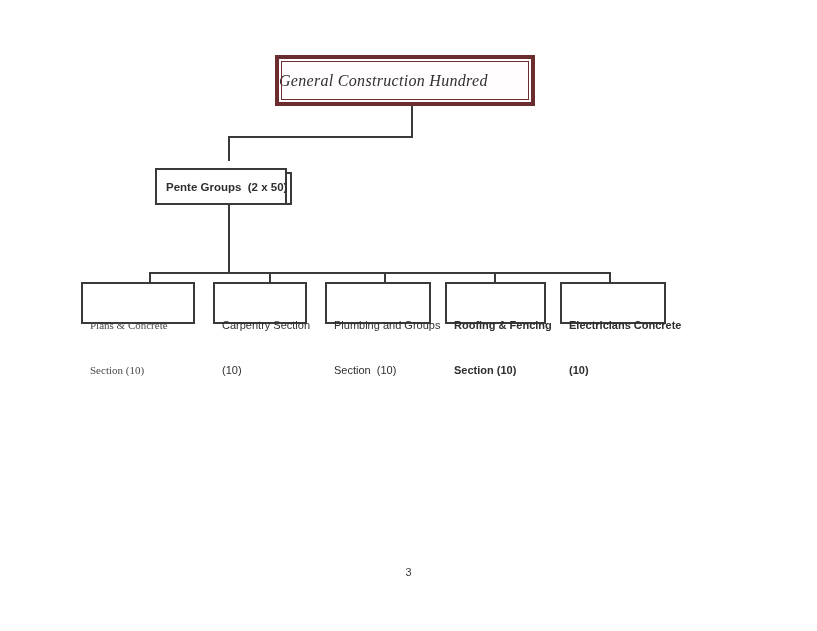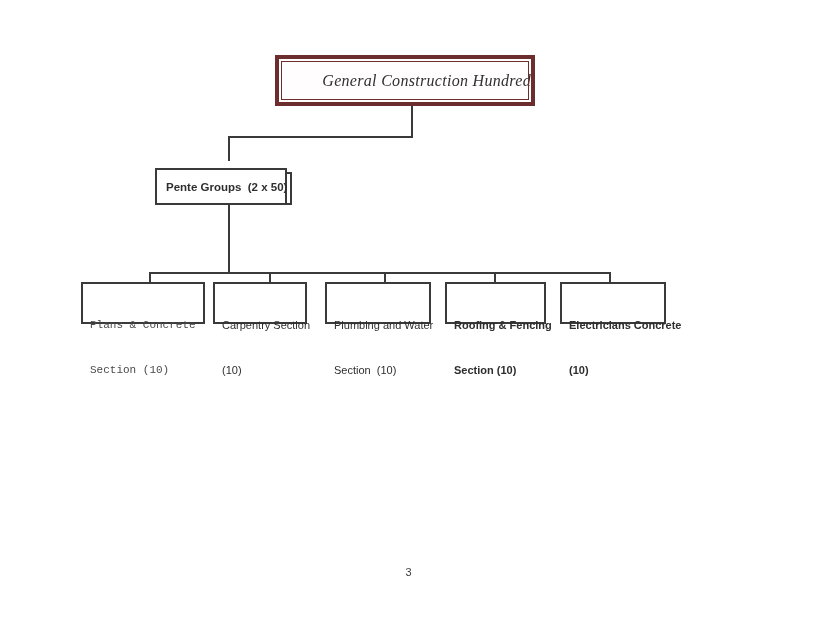--- a/index.html
+++ b/index.html
@@ -18,21 +18,21 @@
     font-family: "Liberation Sans", sans-serif;
   }
 
   
   .title-box {
     position: absolute;
     left: 275px; top: 55px;
     width: 260px; height: 51px;
     border: 4px solid var(--root-border);
     background: #fffdfd;
-    display: flex; align-items: center; justify-content: flex-end;
+    display: flex; align-items: center; justify-content: flex-start;
   }
   .title-box::before {
     content: "";
     position: absolute;
     left: 2px; right: 2px; top: 2px; bottom: 2px;
     border: 1px solid var(--root-border);
     pointer-events: none;
   }
   .title-text {
     font-family: "Liberation Serif", serif;
@@ -76,21 +76,21 @@
     position: absolute;
     top: 282px; height: 42px;
     border: 2px solid var(--line);
     background: #ffffff;
     padding: 4px 7px;
     font-size: 11px;
     line-height: 15px;
     color: var(--text);
     white-space: pre;
   }
-  .s1 { left: 81px;  width: 124px; font-family: Liberation Mono, monospace; color: #494949; }
+  .s1 { left: 81px;  width: 114px; font-family: Liberation Serif, serif; color: #494949; }
   .s2 { left: 213px; width: 94px; }
   .s3 { left: 325px; width: 106px; }
   .s4 { left: 445px; width: 101px;  font-weight: bold; }
   .s5 { left: 560px; width: 106px; font-weight: bold; }
 
   
   .page-number {
     position: absolute;
     left: 0; top: 566px;
     width: 100%;
@@ -127,21 +127,21 @@
 
   <div class="section s1">
     <div>Plans &amp; Concrete</div>
     <div>Section (10)</div>
   </div>
   <div class="section s2">
     <div>Carpentry Section</div>
     <div>(10)</div>
   </div>
   <div class="section s3">
-    <div>Plumbing and Water</div>
+    <div>Plumbing and Groups</div>
     <div>Section  (10)</div>
   </div>
   <div class="section s4">
     <div>Roofing &amp; Fencing</div>
     <div>Section (10)</div>
   </div>
   <div class="section s5">
     <div>Electricians Concrete</div>
     <div>(10)</div>
   </div>

